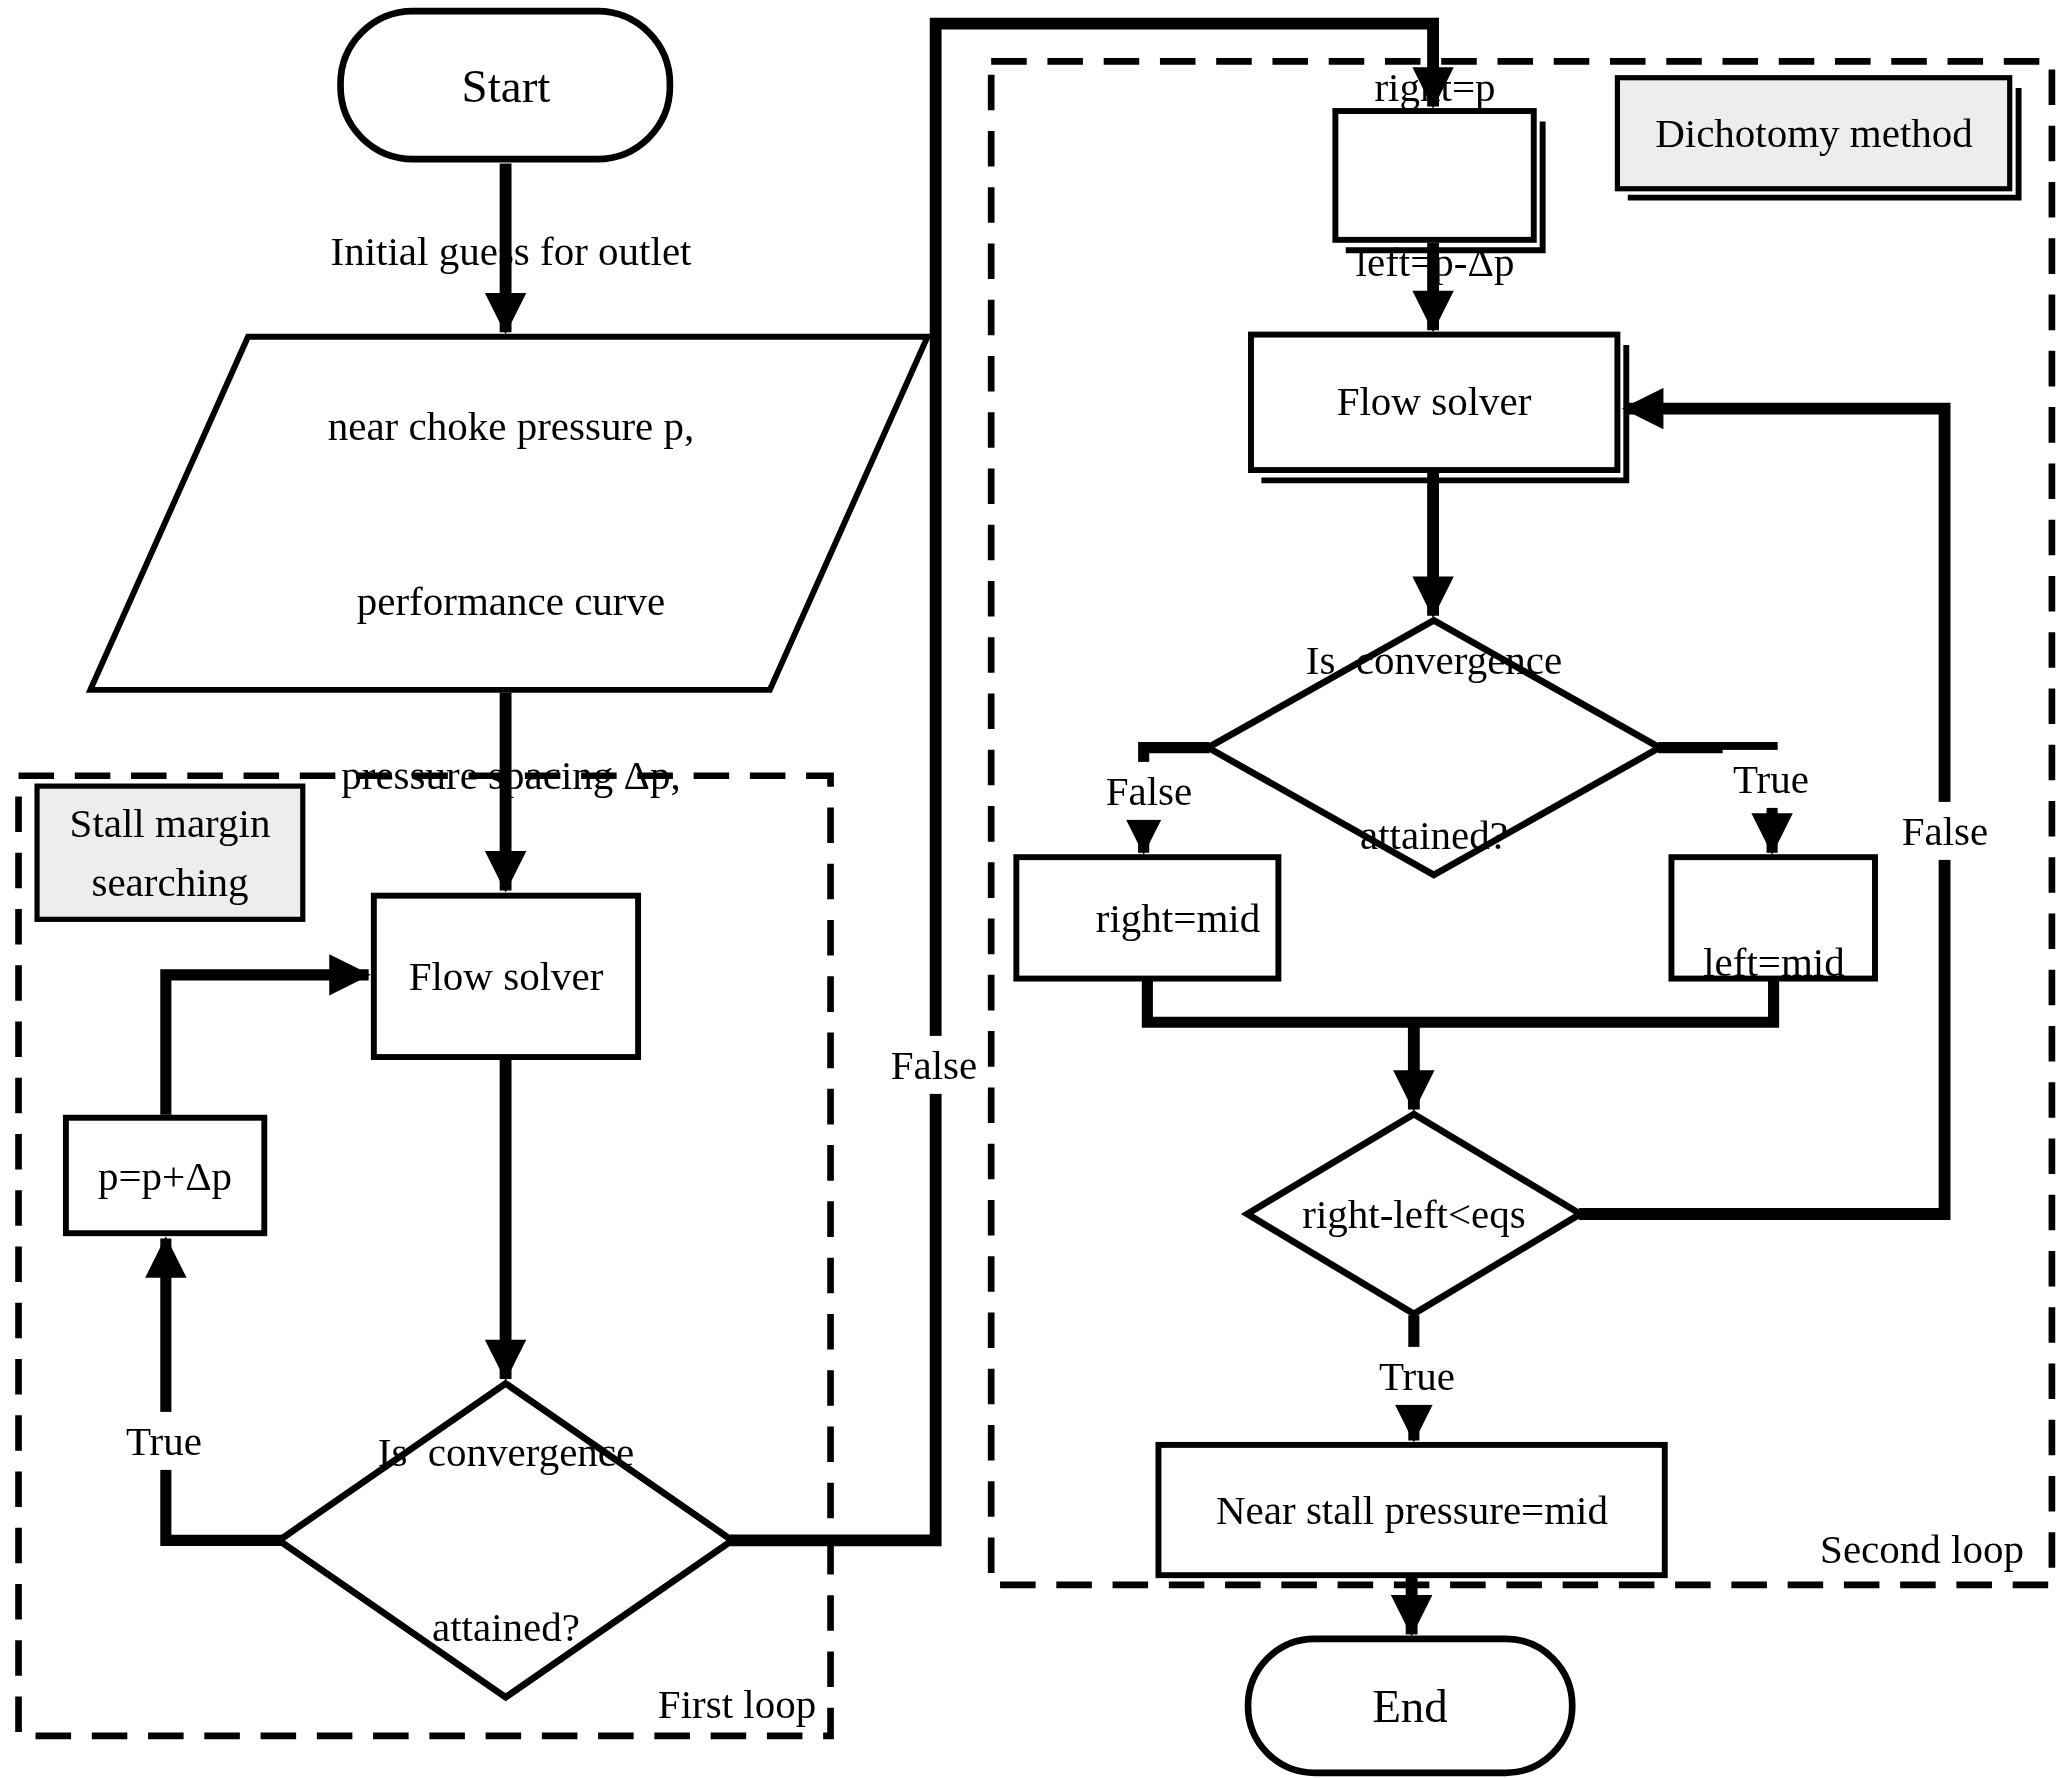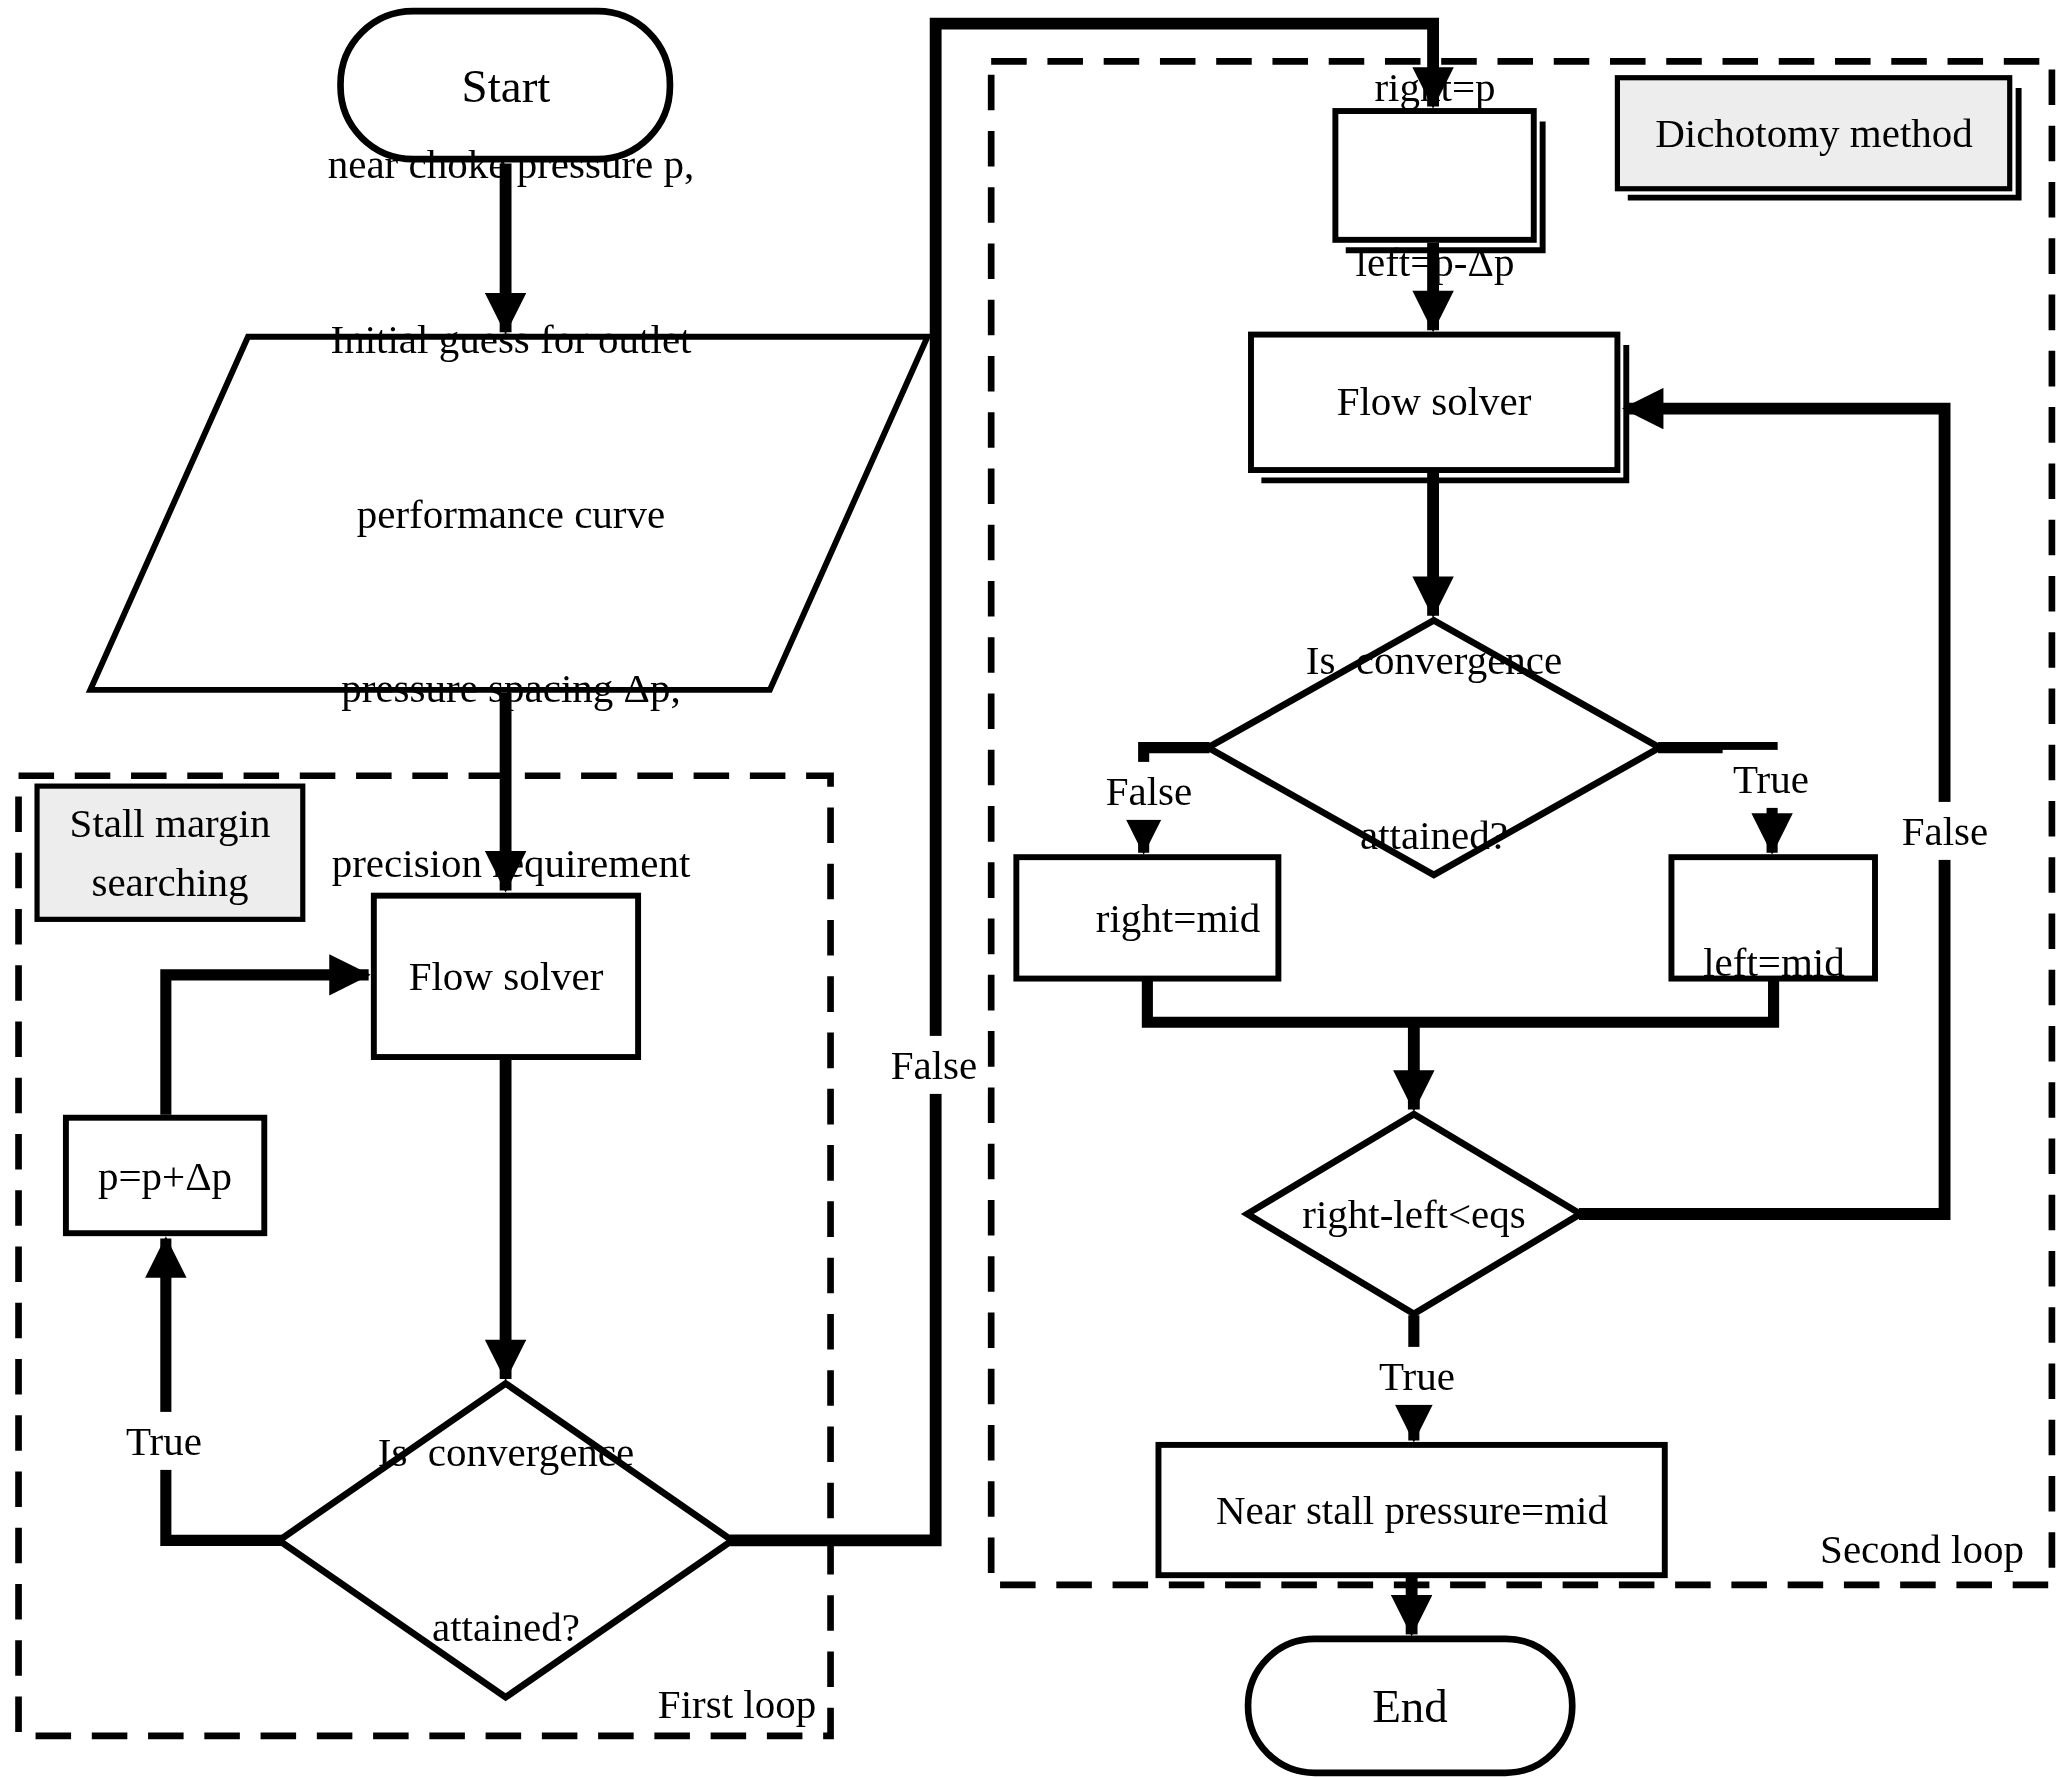--- a/index.html
+++ b/index.html
@@ -72,25 +72,24 @@
     <rect x="1373" y="1158" width="354" height="164" fill="#fff" stroke="#000" stroke-width="8"></rect>
     <rect x="2258" y="1158" width="275" height="164" fill="#fff" stroke="#000" stroke-width="8"></rect>
     <polygon points="1910,1505 2135,1640 1910,1775 1685,1640" fill="#fff" stroke="#000" stroke-width="9"></polygon>
     <rect x="1565" y="1952" width="684" height="176" fill="#fff" stroke="#000" stroke-width="8"></rect>
     <rect x="1686" y="2214" width="438" height="181" rx="90" fill="#fff" stroke="#000" stroke-width="9"></rect>
   </svg>
 
   <div class="lbl big" style="left:506px;top:86px;">Start</div>
 
   <div class="lbl" style="left:511px;top:514px;">
+    <span class="line">Initial guess for outlet</span>
     <span class="line">near choke pressure p,</span>
-    <span class="line">Initial guess for outlet</span>
     <span class="line">performance curve</span>
     <span class="line">pressure spacing Δp,</span>
-    <span class="line">precision requirement</span>
   </div>
 
   <div class="lbl" style="left:170px;top:853px;">
     <span class="line" style="white-space: pre;">Stall margin
 searching</span>
   </div>
 
   <div class="lbl" style="left:506px;top:976px;">Flow solver</div>
   <div class="lbl" style="left:165px;top:1176px;">p=p+Δp</div>
   <div class="lbl bg" style="left:164px;top:1441px;">True</div>

